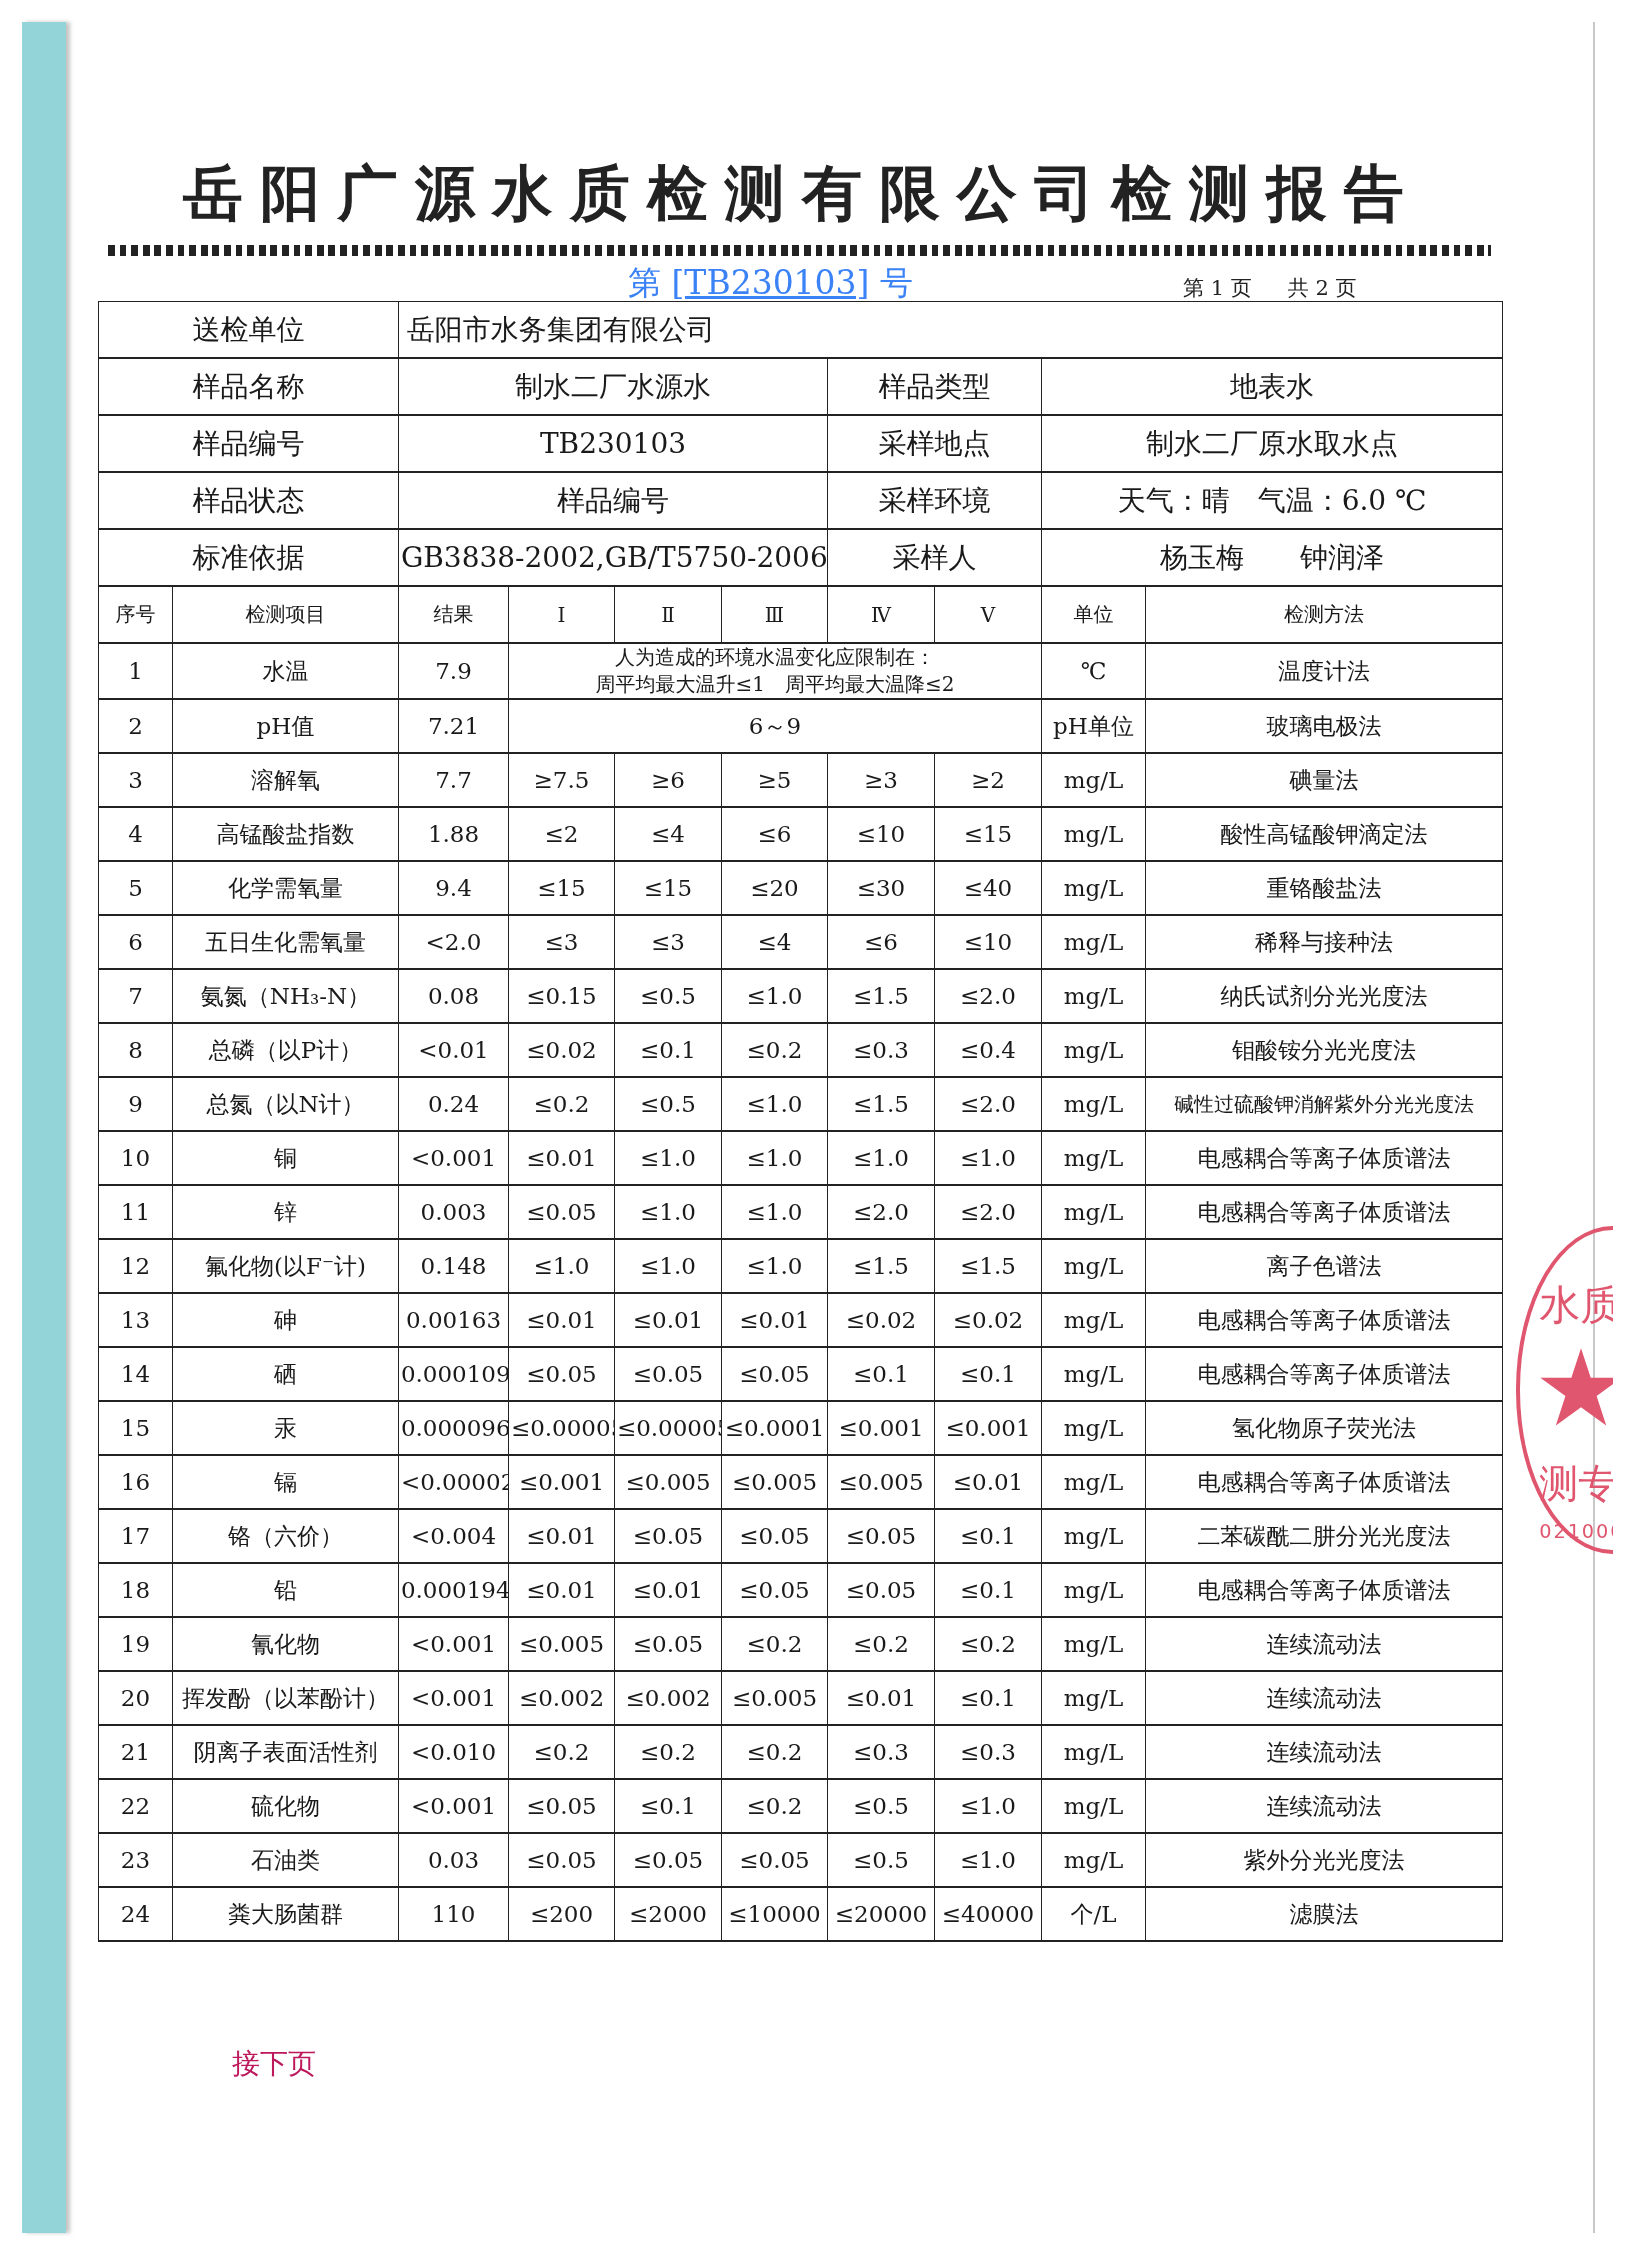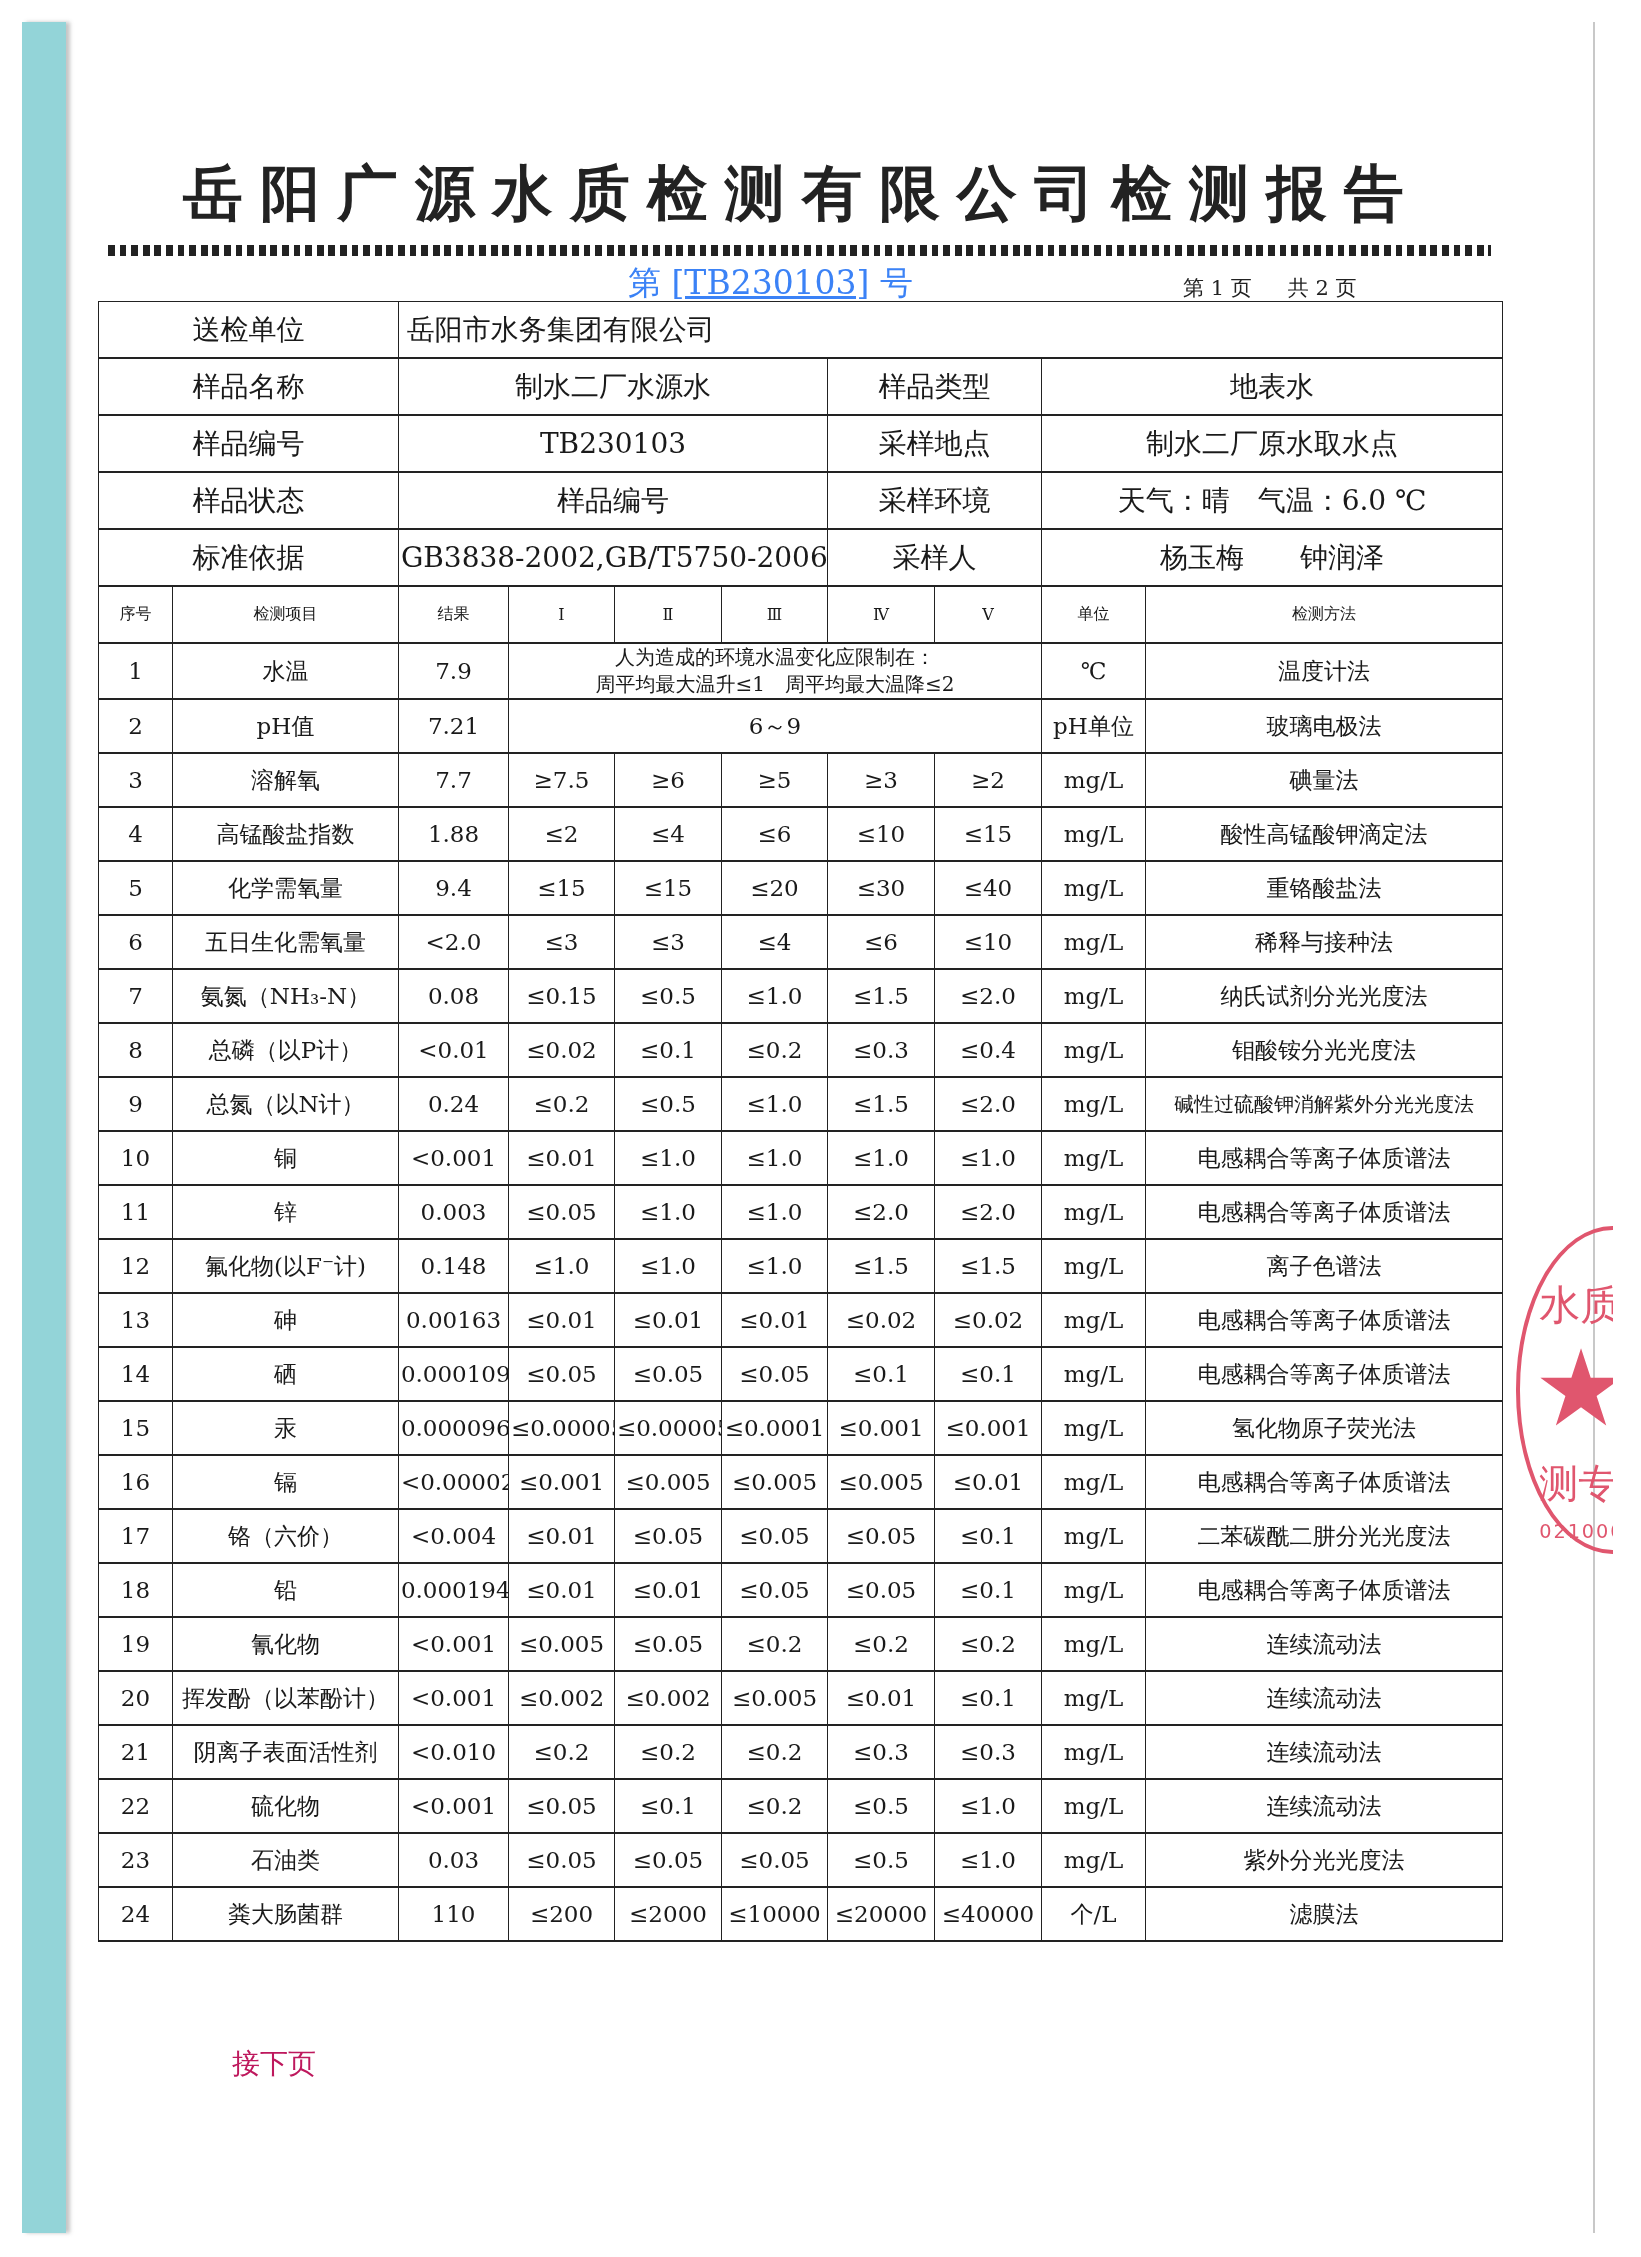--- a/index.html
+++ b/index.html
@@ -41,21 +41,21 @@
     border-collapse: collapse; table-layout: fixed;
   }
   table.report td {
     border: 1.9px solid #222;
     text-align: center; vertical-align: middle;
     font-size: 25px; padding: 0 1.9px; overflow: hidden; white-space: nowrap;
   }
   table.report tr { border-bottom: 2.9px solid #222; }
   tr.info td { height: 55px; font-size: 28px; }
   tr.info td.value-left { text-align: left; padding-left: 7.7px; }
-  tr.col-head td { height: 55px; font-size: 16px; }
+  tr.col-head td { height: 55px; font-size: 20px; }
   tr.data td { height: 52px; font-size: 23px; }
   tr.data td.method { font-size: 23px; }
   tr.data td.method.small { font-size: 20px; }
   tr.data td.note { font-size: 20px; line-height: 27px; white-space: normal; margin-top: 16px; }
   .continue {
     position: absolute; left: 232px; top: 2045px; font-size: 28px; color: #be185d;
   }
   .stamp {
     position: absolute; left: 1516px; top: 1226px; width: 97px; height: 328px;
     overflow: hidden;

